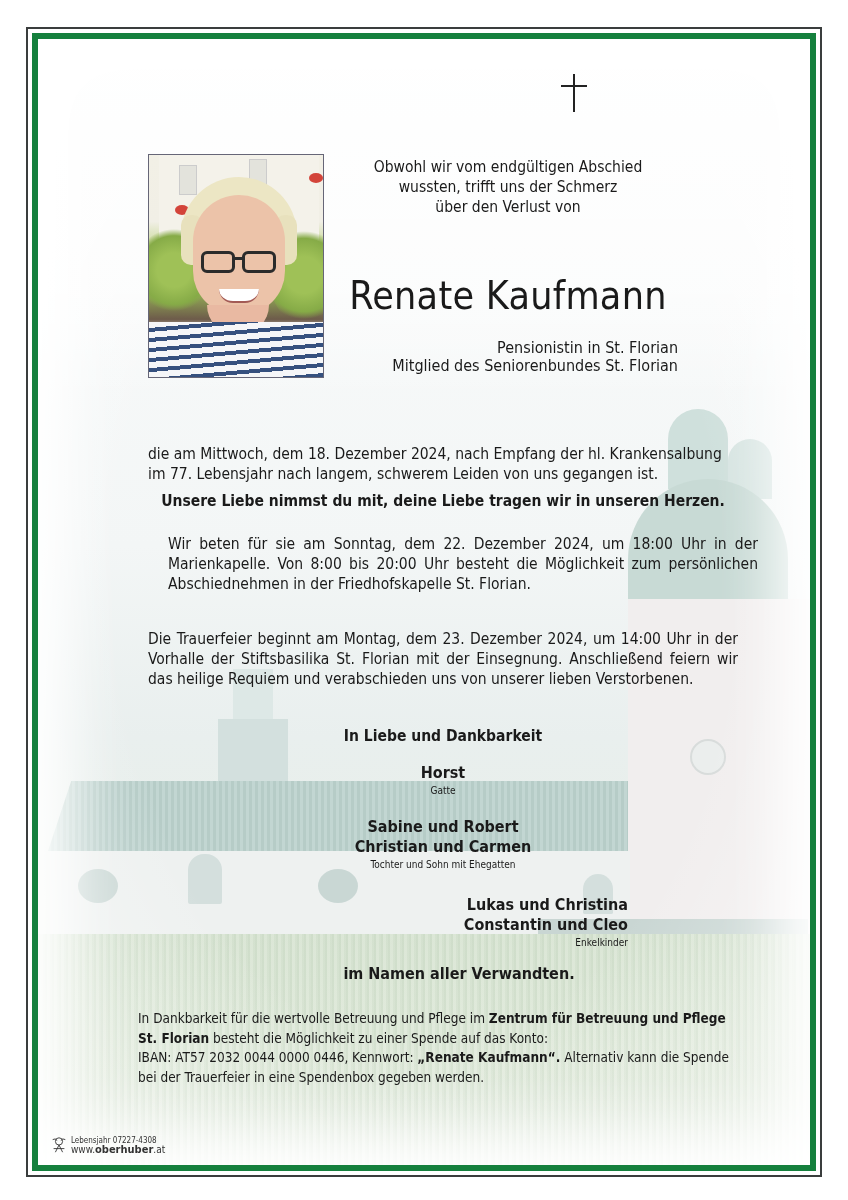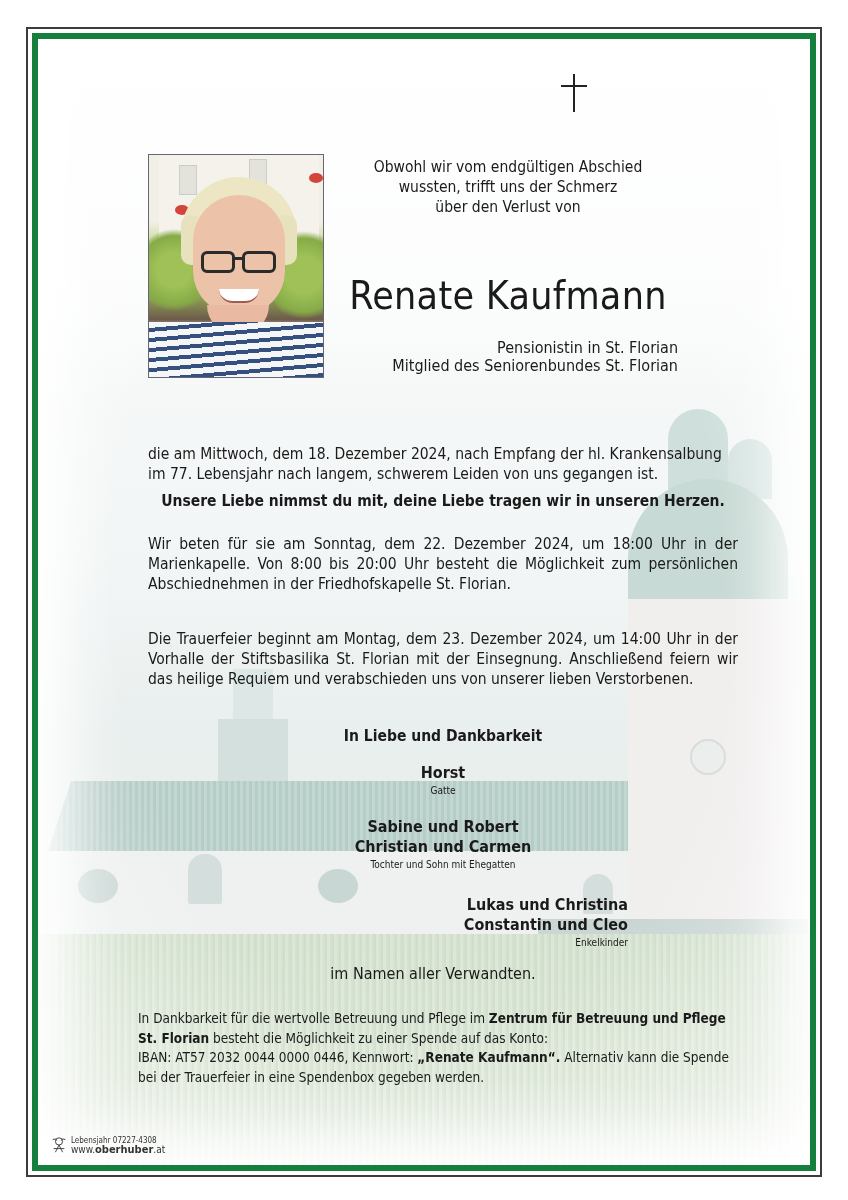--- a/index.html
+++ b/index.html
@@ -64,28 +64,28 @@
   .center { position:absolute; text-align:center; }
   .intro { left:300px; top:118px; width:340px; font-size:15.5px; line-height:20px; }
   .frau { left:300px; top:198px; width:340px; font-size:15.5px; }
   .name { left:300px; top:234px; width:412px; margin-left:-36px; font-size:39px; letter-spacing:0.3px; }
   .occ { left:300px; top:300px; width:340px; font-size:16px; line-height:18px;text-align:right; }
 
   .para { position:absolute; left:110px; width:590px; font-size:15.5px; line-height:20px; }
   .para.justify { text-align:justify; text-align-last:left; }
   .p1 { top:389px;margin-top:16px; }
   .quote { position:absolute; left:110px; width:590px; top:453px; text-align:center; font-size:15.5px; font-weight:bold; }
-  .p2 { top:495px; }
+  .p2 { top:495px;margin-left:20px; }
   .p3 { top:590px; }
 
   .fam { position:absolute; left:220px; width:370px; text-align:center; }
   .fam .hdr { font-size:15.5px; font-weight:bold; }
   .fam .nm { font-size:16px; font-weight:bold; line-height:20px; }
   .fam .rel { font-size:10px; line-height:15px; }
-  .closing { position:absolute; left:210px; width:370px; top:925px; text-align:center; font-size:16px; font-weight:normal; }
+  .closing { position:absolute; left:236px; width:370px; top:925px; text-align:center; font-size:16px; font-weight:bold; }
 
   .donation { position:absolute; left:100px; width:600px; top:970px; text-align:left; font-size:13.5px; line-height:19.5px; }
   .donation b { font-weight:bold; }
 
   .logo { position:absolute; left:12px; top:1097px; display:flex; align-items:center; gap:3px; }
   .logo .mark { width:18px; height:18px; }
   .logo .txt { font-size:8px; line-height:9px; color:#333; }
   .logo .url { font-size:10px; }
   .logo .url b { font-size:11px; }
 </style>

